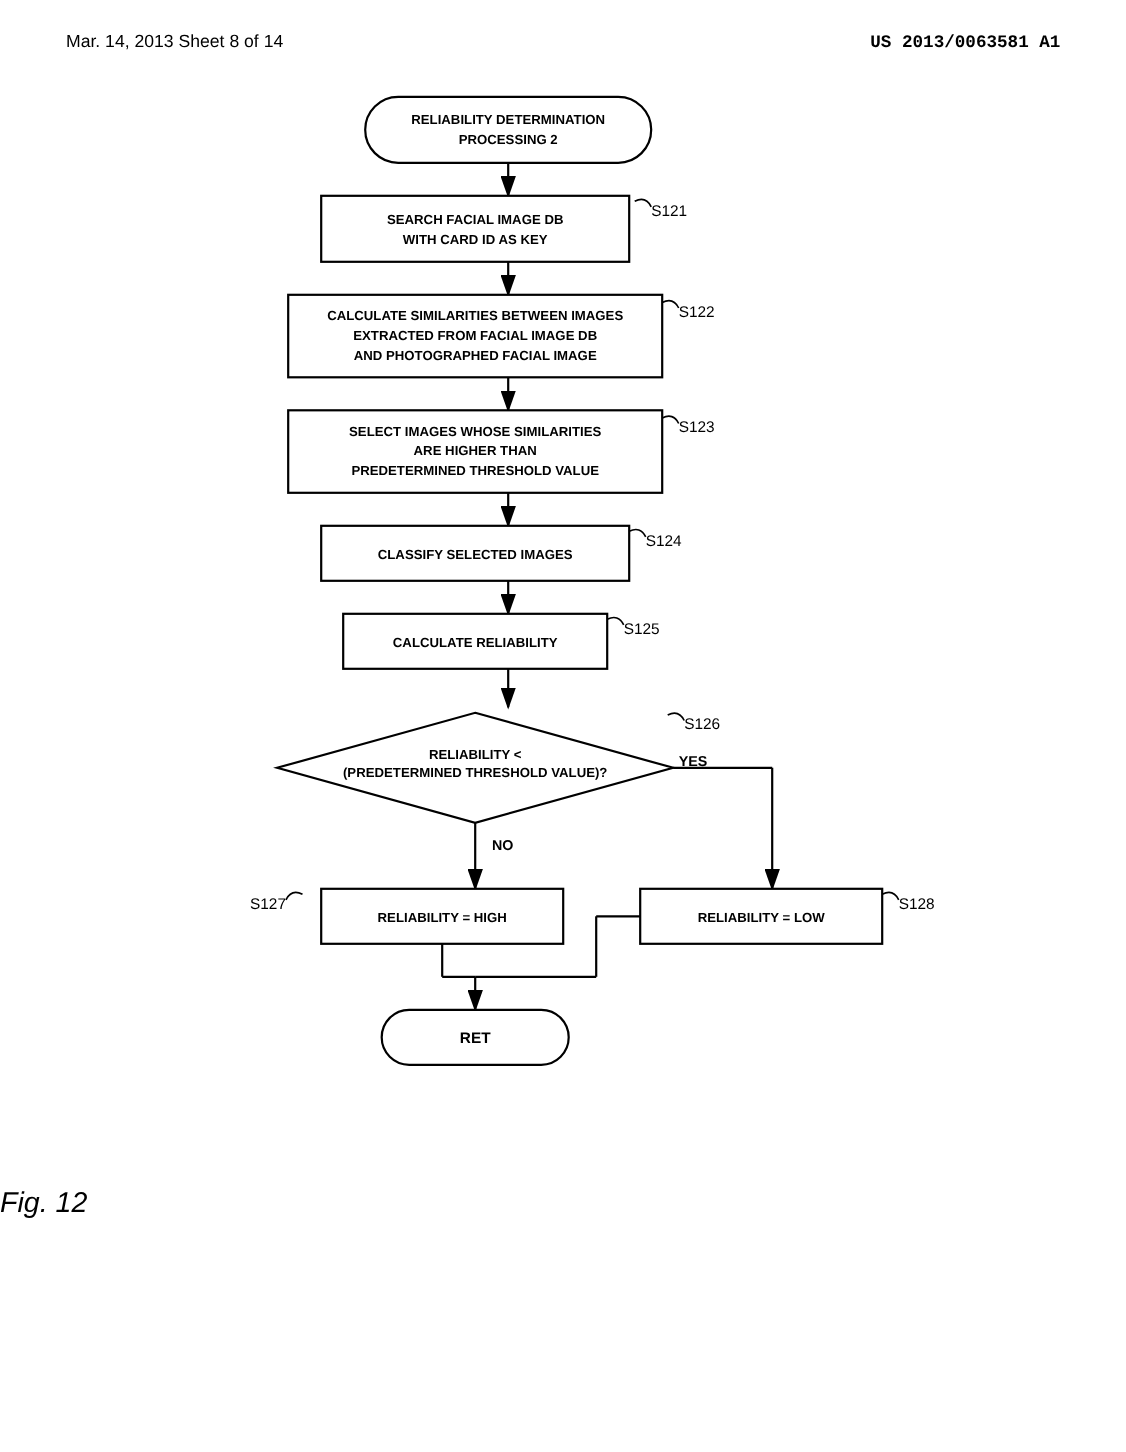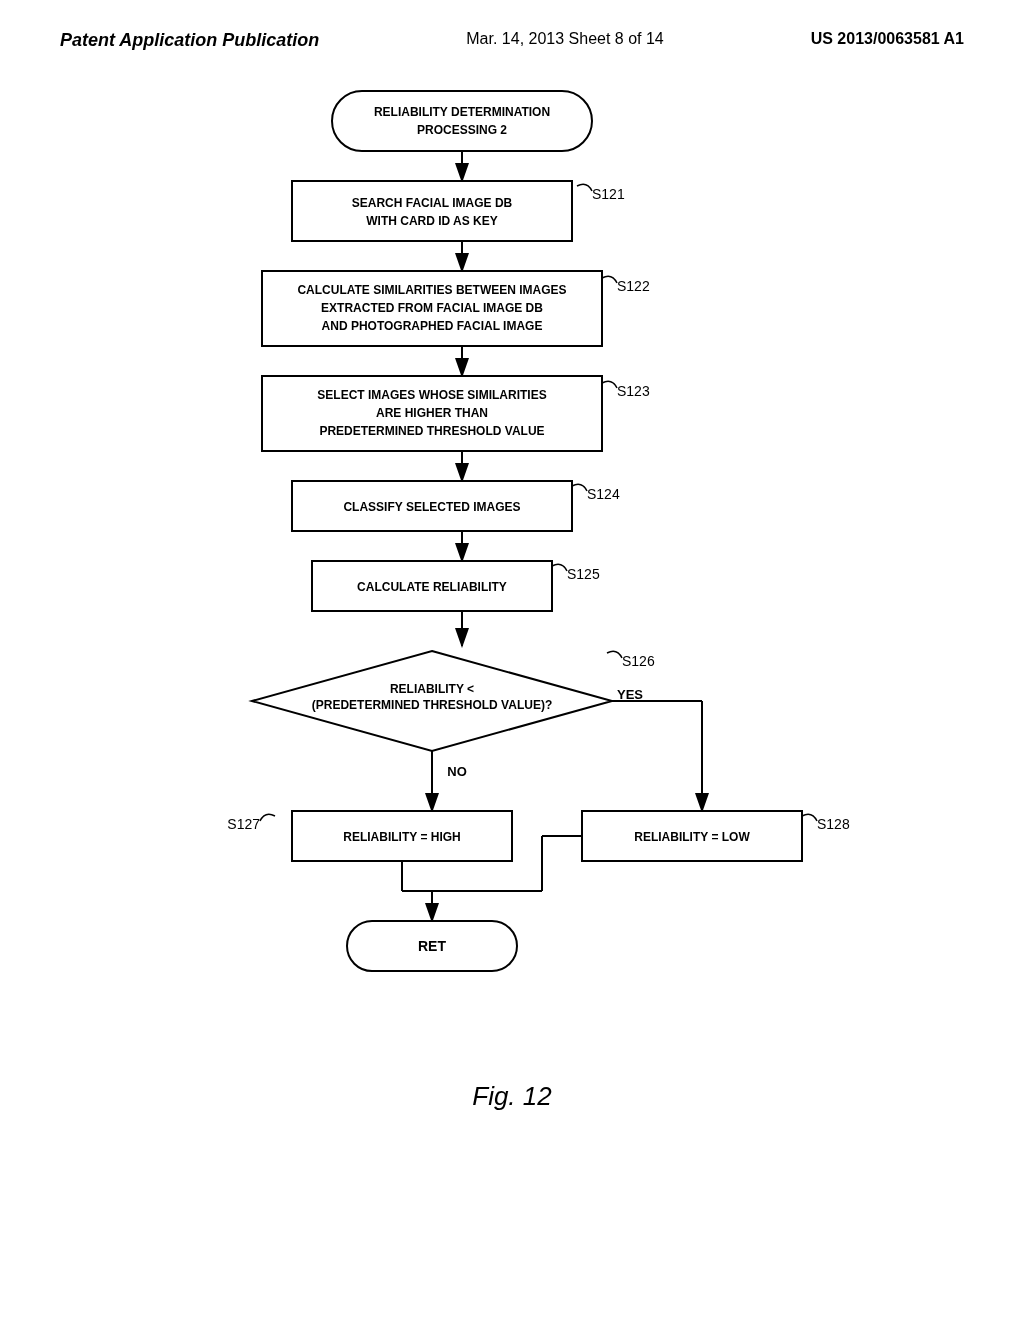--- a/index.html
+++ b/index.html
@@ -24,37 +24,34 @@
       font-weight: bold;
       font-style: italic;
     }
     .header-center {
       font-size: 16px;
       text-align: right;
     }
     .header-right {
       font-size: 16px;
       font-weight: bold;
+      font-family: Liberation Mono, monospace;
     }
 
     
     .figure-caption {
-      text-align: center;
       font-size: 26px;
       font-style: italic;
       margin-top: 20px;
     }
   </style>
 </head>
 <body>
 
 <div class="header">
-  <div class="header-left">
-    <span>Patent Application Publication</span>
-  </div>
   <div class="header-center">
     <span>Mar. 14, 2013  Sheet 8 of 14</span>
   </div>
   <div class="header-right">
     <span>US 2013/0063581 A1</span>
   </div>
 </div>
 
 <div style="position: relative; width: 700px; height: 980px; margin: 30px auto 0 auto;">
   <svg width="700" height="980" style="position:absolute;top:0;left:0;">

